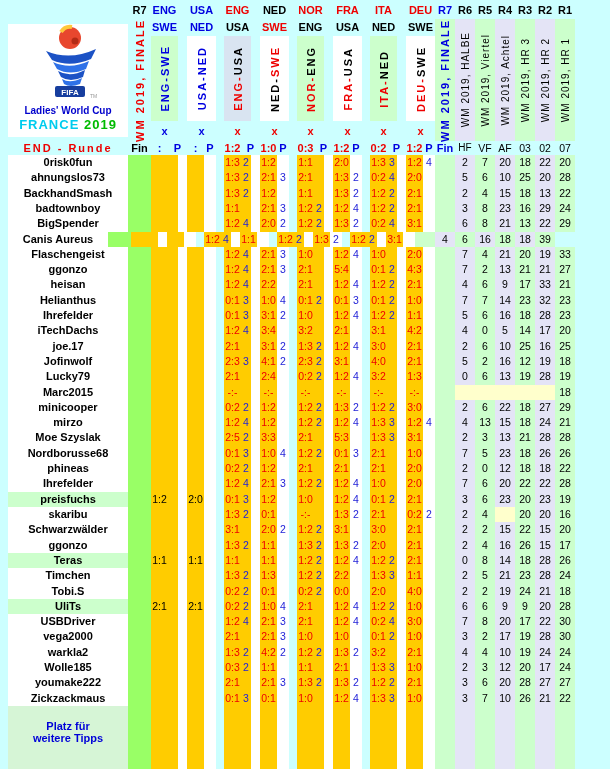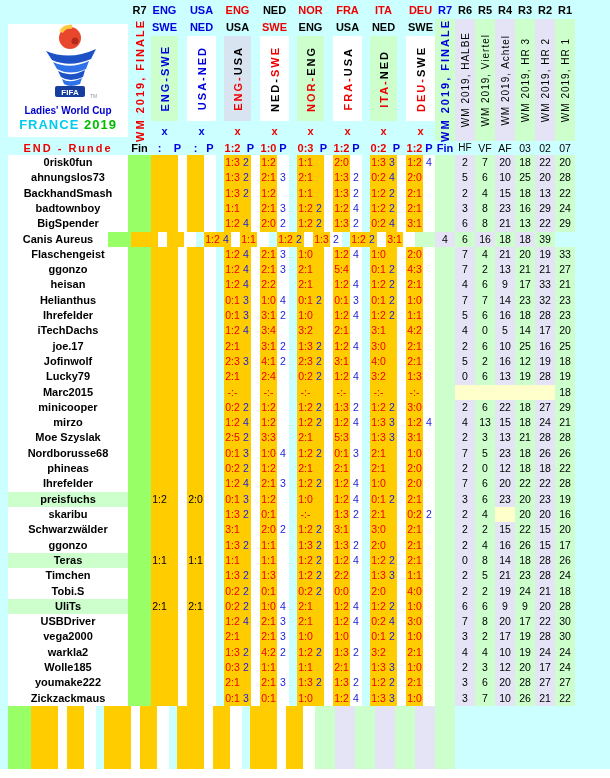--- a/index.html
+++ b/index.html
@@ -1471,20 +1471,24 @@
         <div class="bg-lav cell-tot" style="width: 20px;">10</div>
         <div class="bg-pg cell-tot" style="width: 20px;">26</div>
         <div class="bg-lav cell-tot" style="width: 20px;">21</div>
         <div class="bg-pg cell-tot" style="width: 20px;">22</div>
         <div class="cell-pad" style="width: 35px;"></div>
       </div>
     </div>
   <div id="footerblock" class="abs">
       <div class="prow" style="height: 63px;">
         <div class="cell-pad" style="width: 8px; line-height: 63px;"></div>
+        <div class="cell-name footnote" style="width: 120px; background: rgb(214, 245, 214); line-height: normal;">
+          <div>Platz für</div>
+          <div>weitere Tipps</div>
+        </div>
         <div class="cell-fin" style="width: 23px; line-height: 63px;"></div>
         <div class="cell-gold score-black" style="width: 17px; line-height: 63px;"></div>
         <div class="cell-gold pts" style="width: 10px; line-height: 63px;"></div>
         <div class="cell-white" style="width: 9px; line-height: 63px;"></div>
         <div class="cell-gold score-black" style="width: 17px; line-height: 63px;"></div>
         <div class="cell-white pts" style="width: 12px; line-height: 63px;"></div>
         <div class="cell-pad" style="width: 8px; line-height: 63px;"></div>
         <div class="cell-gold score-red" style="width: 17px; line-height: 63px;"></div>
         <div class="cell-gold pts" style="width: 10px; line-height: 63px;"></div>
         <div class="cell-white" style="width: 9px; line-height: 63px;"></div>

